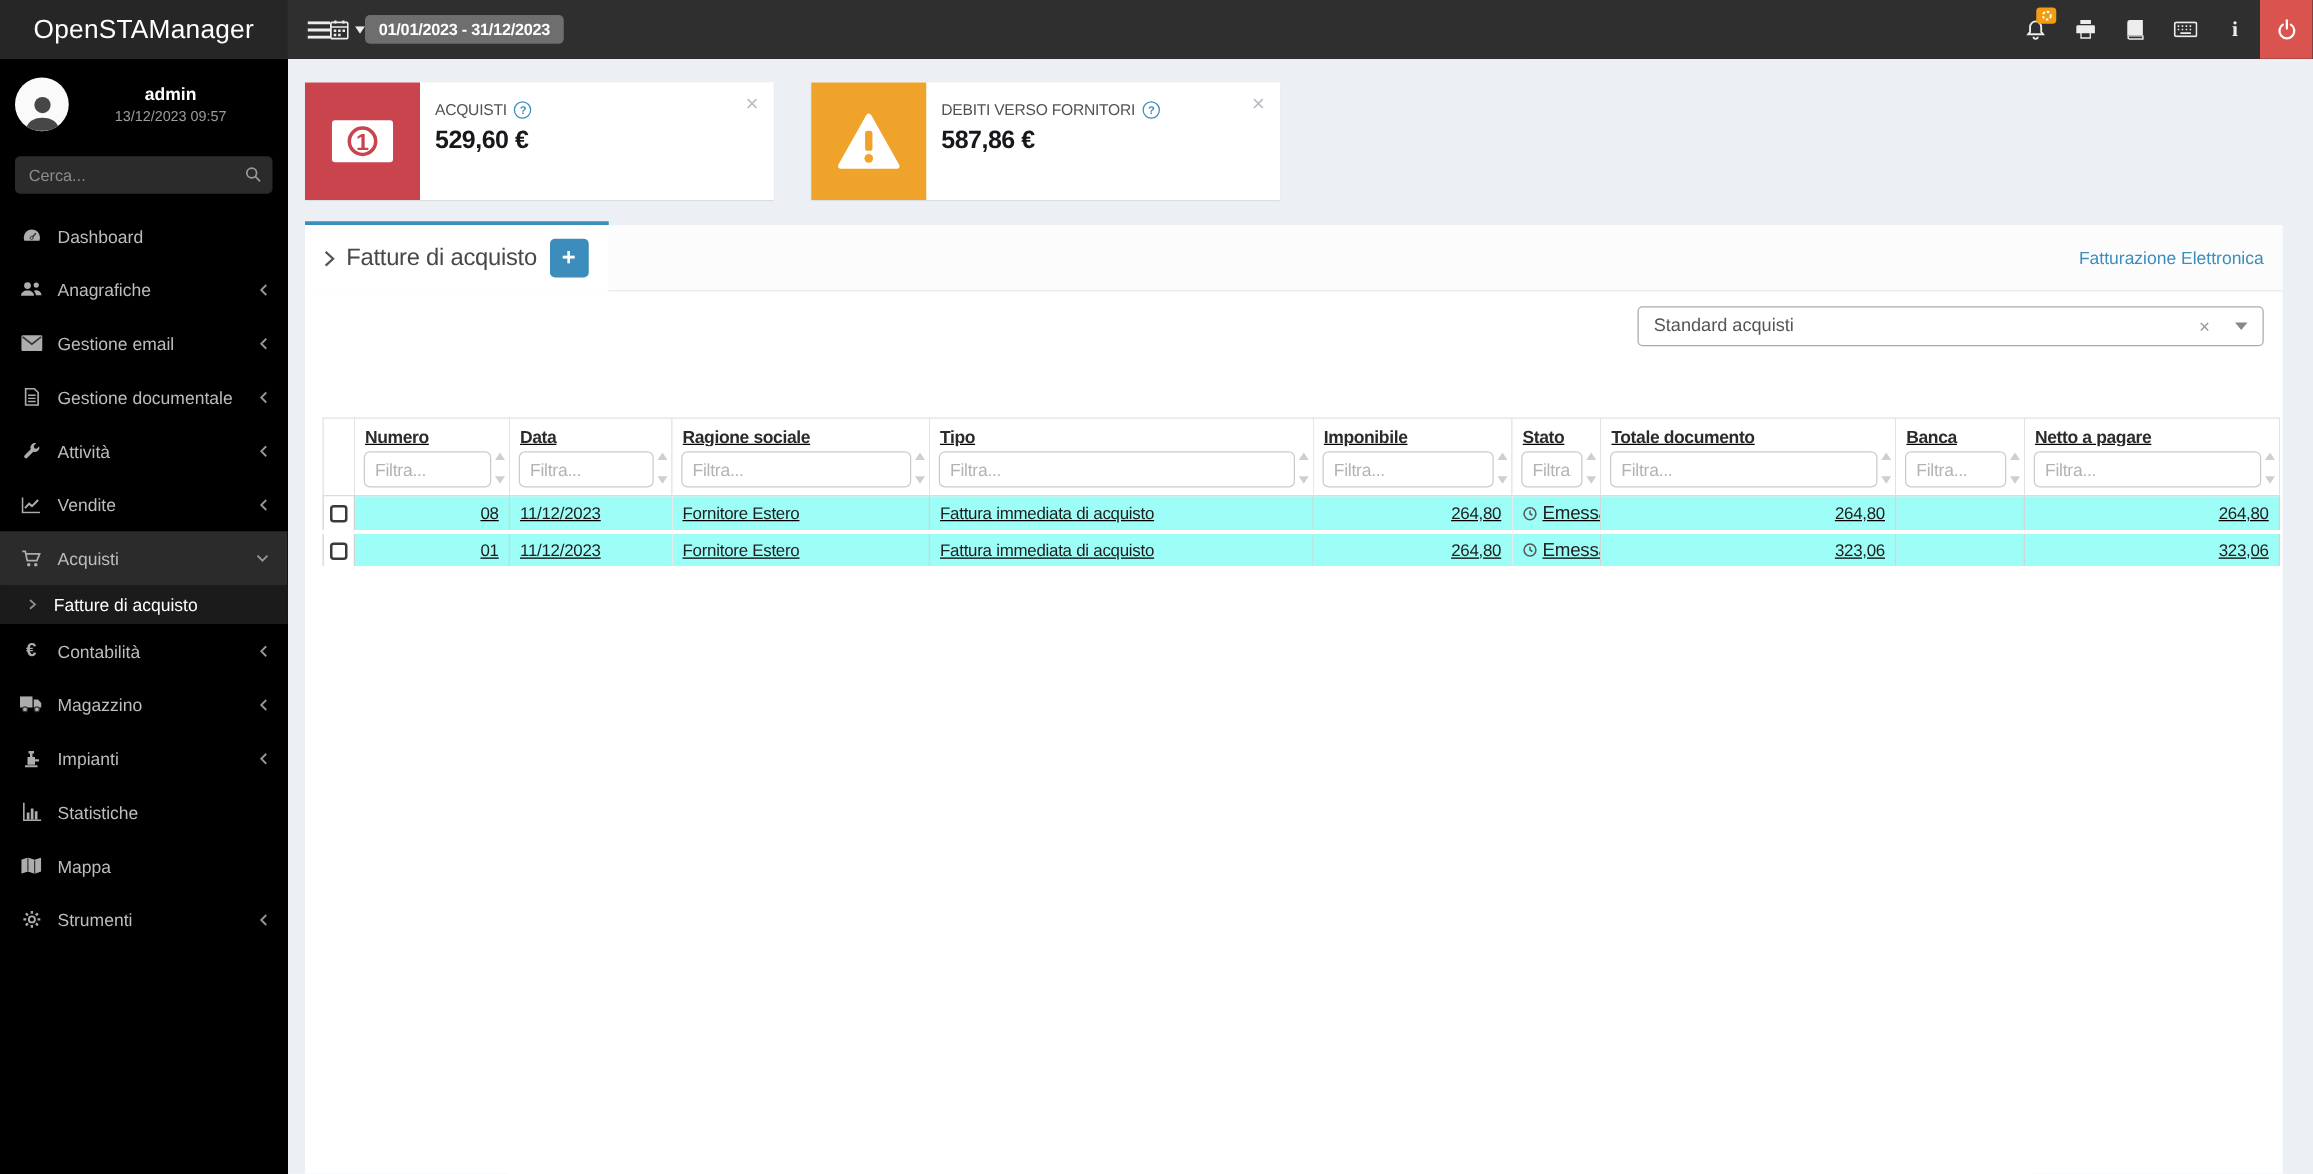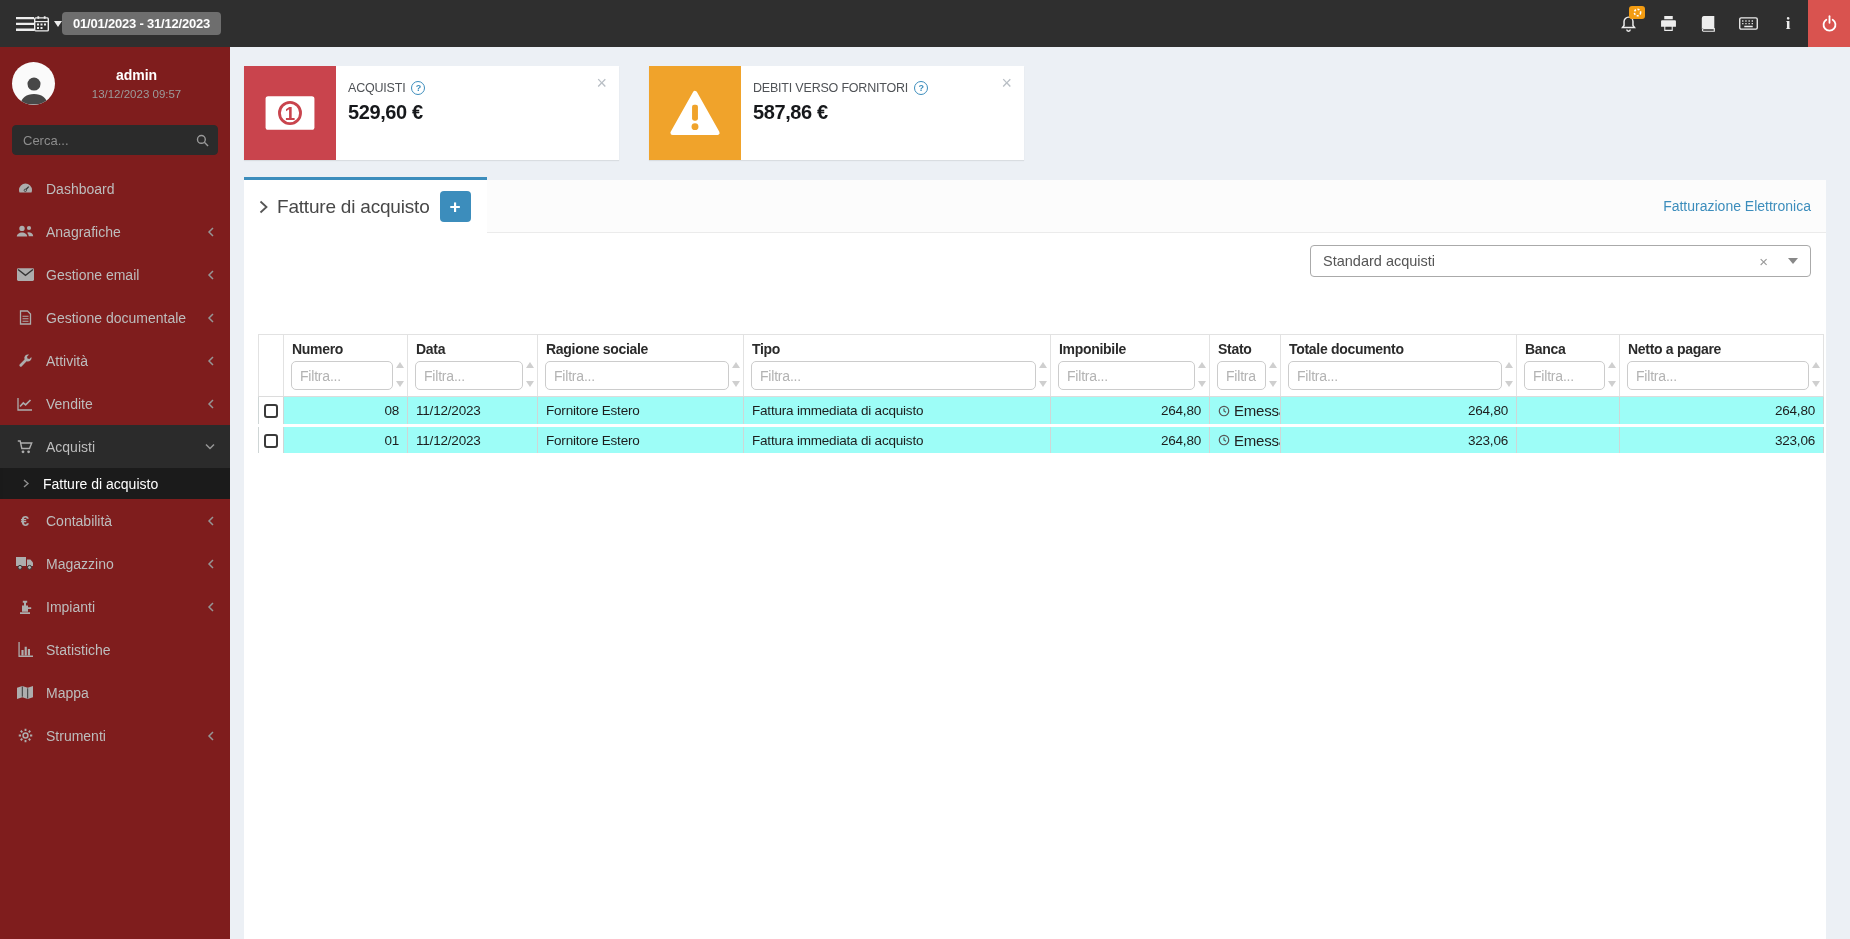--- a/index.html
+++ b/index.html
@@ -12,21 +12,21 @@
   .nav-left { display:flex; align-items:center; padding-left:16px; color:#ededed; }
   .icon-btn { display:flex; align-items:center; gap:5px; color:#ededed; cursor:pointer; }
   .date-badge { background:#6e6e6e; color:#fff; font-weight:bold; font-size:13px; padding:4px 11px; border-radius:4px; letter-spacing:-.2px; }
   .nav-right { margin-left:auto; display:flex; align-items:stretch; }
   .nav-ic { width:40px; display:flex; align-items:center; justify-content:center; color:#ededed; position:relative; cursor:pointer; }
   .nav-ic.power { width:42px; background:#d9534f; }
   .notif-badge { position:absolute; top:6px; right:3px; width:16px; height:13px; background:#f39c12; border-radius:3px; display:flex; align-items:center; justify-content:center; }
   .info-i { font-family:"Liberation Serif", serif; font-weight:bold; font-size:17px; }
 
   
-  .sidebar { position:fixed; top:47px; left:0; bottom:0; width:230px; background:#7f1d1d; color:#b8b8b8; }
+  .sidebar { position:fixed; top:47px; left:0; bottom:0; width:230px; background:#000000; color:#b8b8b8; }
   .user-panel { display:flex; align-items:center; padding:15px 12px 10px; }
   .avatar { width:43px; height:43px; border-radius:50%; background:#fafafa; color:#454545; display:flex; align-items:flex-end; justify-content:center; overflow:hidden; flex:0 0 auto; }
   .user-info { flex:1; text-align:center; }
   .user-name { color:#fff; font-weight:bold; font-size:14px; }
   .user-date { color:#9c9c9c; font-size:11.5px; margin-top:5px; }
   .search-wrap { margin:10px 12px 12px; position:relative; }
   .search-wrap input { width:100%; height:30px; background:#2b2b2b; border:1px solid #2b2b2b; border-radius:4px; color:#ccc; font-size:13px; padding:0 30px 0 10px; outline:none; font-family:inherit; }
   .search-wrap input::placeholder { color:#8d8d8d; }
   .search-ic { position:absolute; right:9px; top:8px; color:#9a9a9a; }
   .nav-item { height:43px; display:flex; align-items:center; padding:0 15px; font-size:14px; color:#bdbdbd; cursor:pointer; }
@@ -71,29 +71,30 @@
   .grid th { background:#fff; border:1px solid #e2e2e2; border-bottom:1px solid #dcdcdc; padding:5px 14px 6px 7px; text-align:left; position:relative; vertical-align:top; }
   .th-label { font-size:14px; font-weight:bold; color:#2b2b2b; letter-spacing:-.3px; margin:1px 0 4px 1px; white-space:nowrap; overflow:hidden; }
   .grid th input { width:100%; height:29px; border:1px solid #ccc; border-radius:5px; padding:0 8px; font-size:14px; color:#555; outline:none; font-family:inherit; letter-spacing:-.2px; }
   .grid th input::placeholder { color:#b3b3b3; }
   .sort { position:absolute; right:3px; top:27px; display:flex; flex-direction:column; gap:13px; }
   .tri-up { width:0; height:0; border-left:4px solid transparent; border-right:4px solid transparent; border-bottom:6px solid #cfcfcf; }
   .tri-dn { width:0; height:0; border-left:4px solid transparent; border-right:4px solid transparent; border-top:6px solid #cfcfcf; }
   .grid td { background:#9dfdf7; border-left:1px solid #cfd6d6; border-right:1px solid #cfd6d6; border-bottom:3px solid #fff; padding:3px 8px; font-size:13.5px; color:#1d1d1d; height:29px; letter-spacing:-.2px; white-space:nowrap; overflow:hidden; }
   .grid td.cb { background:#fff; text-align:center; padding:3px 2px; }
   .grid td.num { text-align:right; }
-  .grid tr { cursor:pointer; }
+  .grid tr { cursor:pointer;text-decoration:underline; }
   .stato-cell { display:flex; align-items:center; gap:4px; font-size:15px; color:#222; }
   .stato-cell svg { flex:0 0 auto; color:#555; }
   input[type=checkbox] { appearance:none; -webkit-appearance:none; width:14px; height:14px; border:2px solid #3a3a3a; border-radius:3px; background:#fff; vertical-align:middle; cursor:pointer; }
 </style>
 </head>
 <body>
 
 <div class="topbar">
+  <div class="brand">OpenSTAManager</div>
   <div class="nav-left">
     <span class="icon-btn">
       <svg width="18" height="14" viewBox="0 0 18 14">
           <path fill="currentColor" d="M0 0h18v2.3H0zM0 5.8h18v2.3H0zM0 11.6h18v2.3H0z"></path>
         </svg>
     </span>
     <span class="icon-btn">
       <svg width="15" height="16" viewBox="0 0 15 16">
           <path fill="currentColor" d="M3.4.3h1.8v2.4H3.4zM9.8.3h1.8v2.4H9.8z"></path>
           <rect x=".7" y="1.9" width="13.6" height="13" rx="1" fill="none" stroke="currentColor" stroke-width="1.4"></rect>

